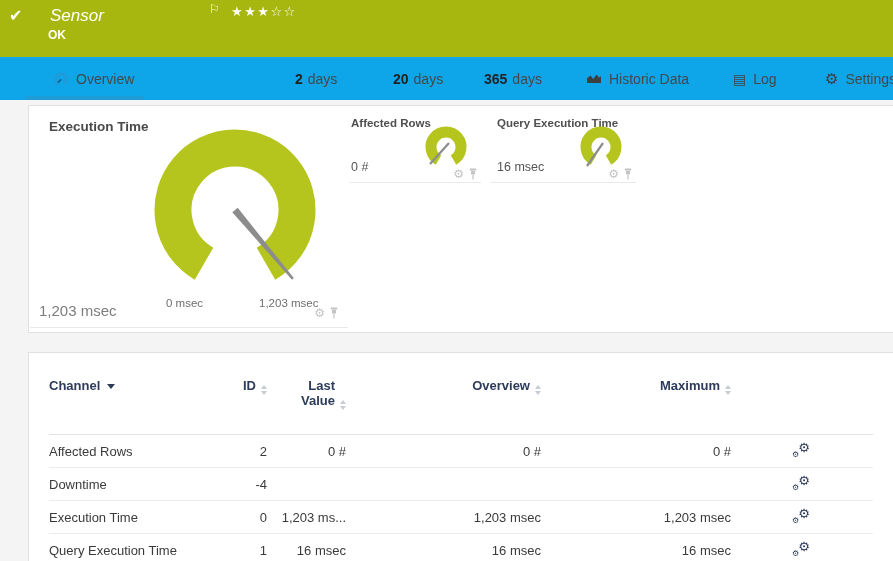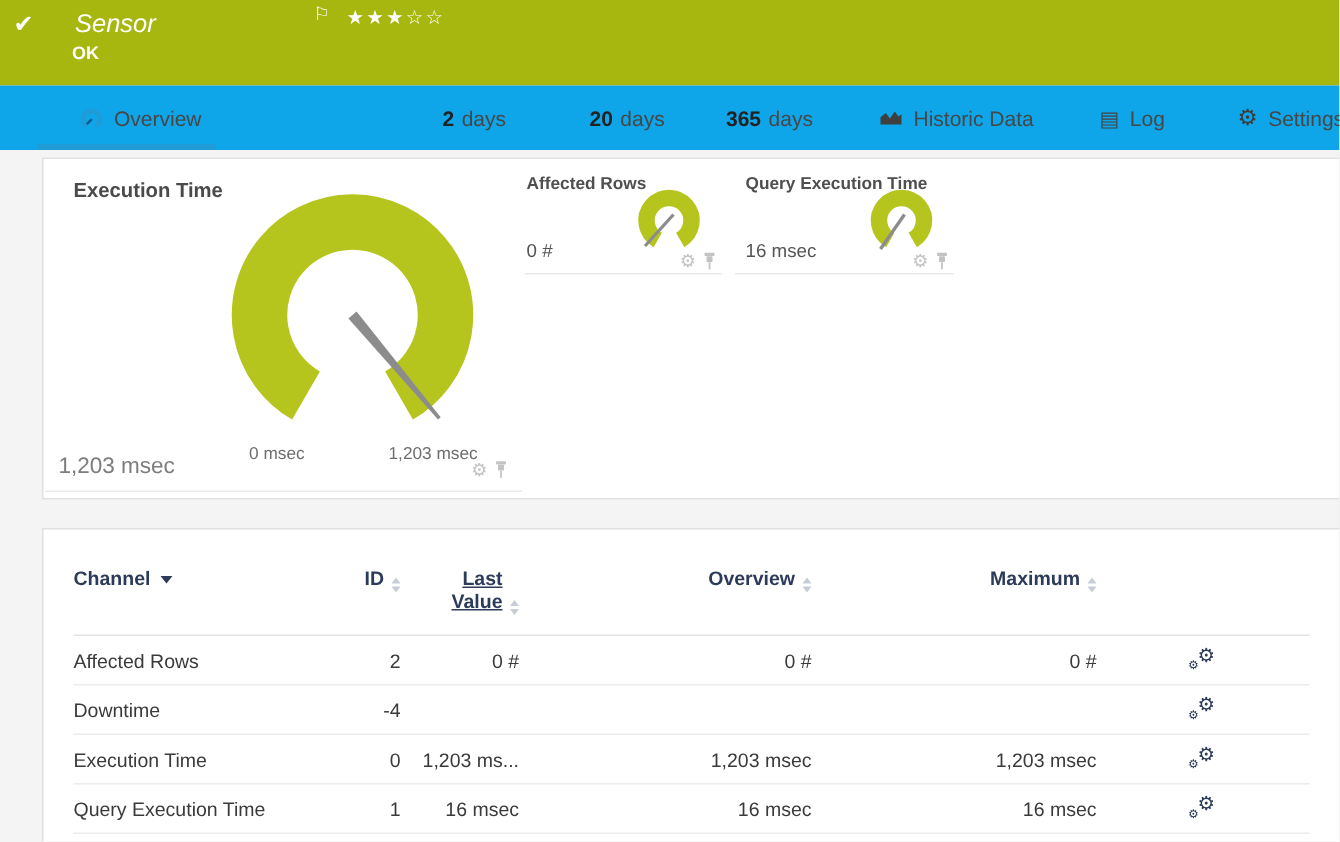--- a/index.html
+++ b/index.html
@@ -48,26 +48,26 @@
   .tile-value-lg { position:absolute; left:9px; top:196px; font-size:15px; color:#7d7d7d; }
   .tile-value-sm { position:absolute; left:1px; bottom:8px; font-size:12.5px; color:#555; }
   .tile-icons { position:absolute; display:flex; align-items:center; gap:4px; }
   .ti-exec { right:9px; top:201px; } .ti-sm { right:3px; bottom:2px; }
   .tile-gear { font-size:12px; color:#c3c3c3; line-height:1; cursor:pointer; }
   .pin-svg { cursor:pointer; }
 
   
   .tbl { margin:25px 20px 0; }
   .trow { display:grid; grid-template-columns:160px 58px 79px 195px 190px 140px 1fr; align-items:center; }
-  .thead { align-items:start; padding-bottom:13px; border-bottom:1px solid #e3e3e3;
+  .thead { align-items:start; padding-bottom:24px; border-bottom:1px solid #e3e3e3;
            color:#2c3b5a; font-size:13px; font-weight:bold; }
   .thead .hcell { cursor:pointer; }
   .drow { height:33px; border-bottom:1px solid #ececec; font-size:13px; color:#3a3a3a; }
   .c-r { text-align:right; } .c-c { text-align:center; }
-  .lv-wrap { display:inline-block; width:44px; vertical-align:top;text-decoration:underline; }
+  .lv-wrap { display:inline-block; width:44px; vertical-align:top; }
   .sort { display:inline-flex; flex-direction:column; gap:2px; margin-left:5px; vertical-align:1px; }
   .sort .up { width:0; height:0; border:3.5px solid transparent; border-top:none; border-bottom:4px solid #c7cdd6; }
   .sort .dn { width:0; height:0; border:3.5px solid transparent; border-bottom:none; border-top:4px solid #c7cdd6; }
   .sort-active { display:inline-block; width:0; height:0; margin-left:7px;
                  border:4px solid transparent; border-bottom:none; border-top:5px solid #2c3b5a; vertical-align:1px; }
   .dualgear { position:relative; display:inline-block; width:18px; height:16px; cursor:pointer; }
   .dualgear .g1 { position:absolute; right:0; top:-2px; font-size:13px; color:#2c3b5a; }
   .dualgear .g2 { position:absolute; left:0; bottom:-1px; font-size:8px; color:#2c3b5a; }
 </style>
 </head>

